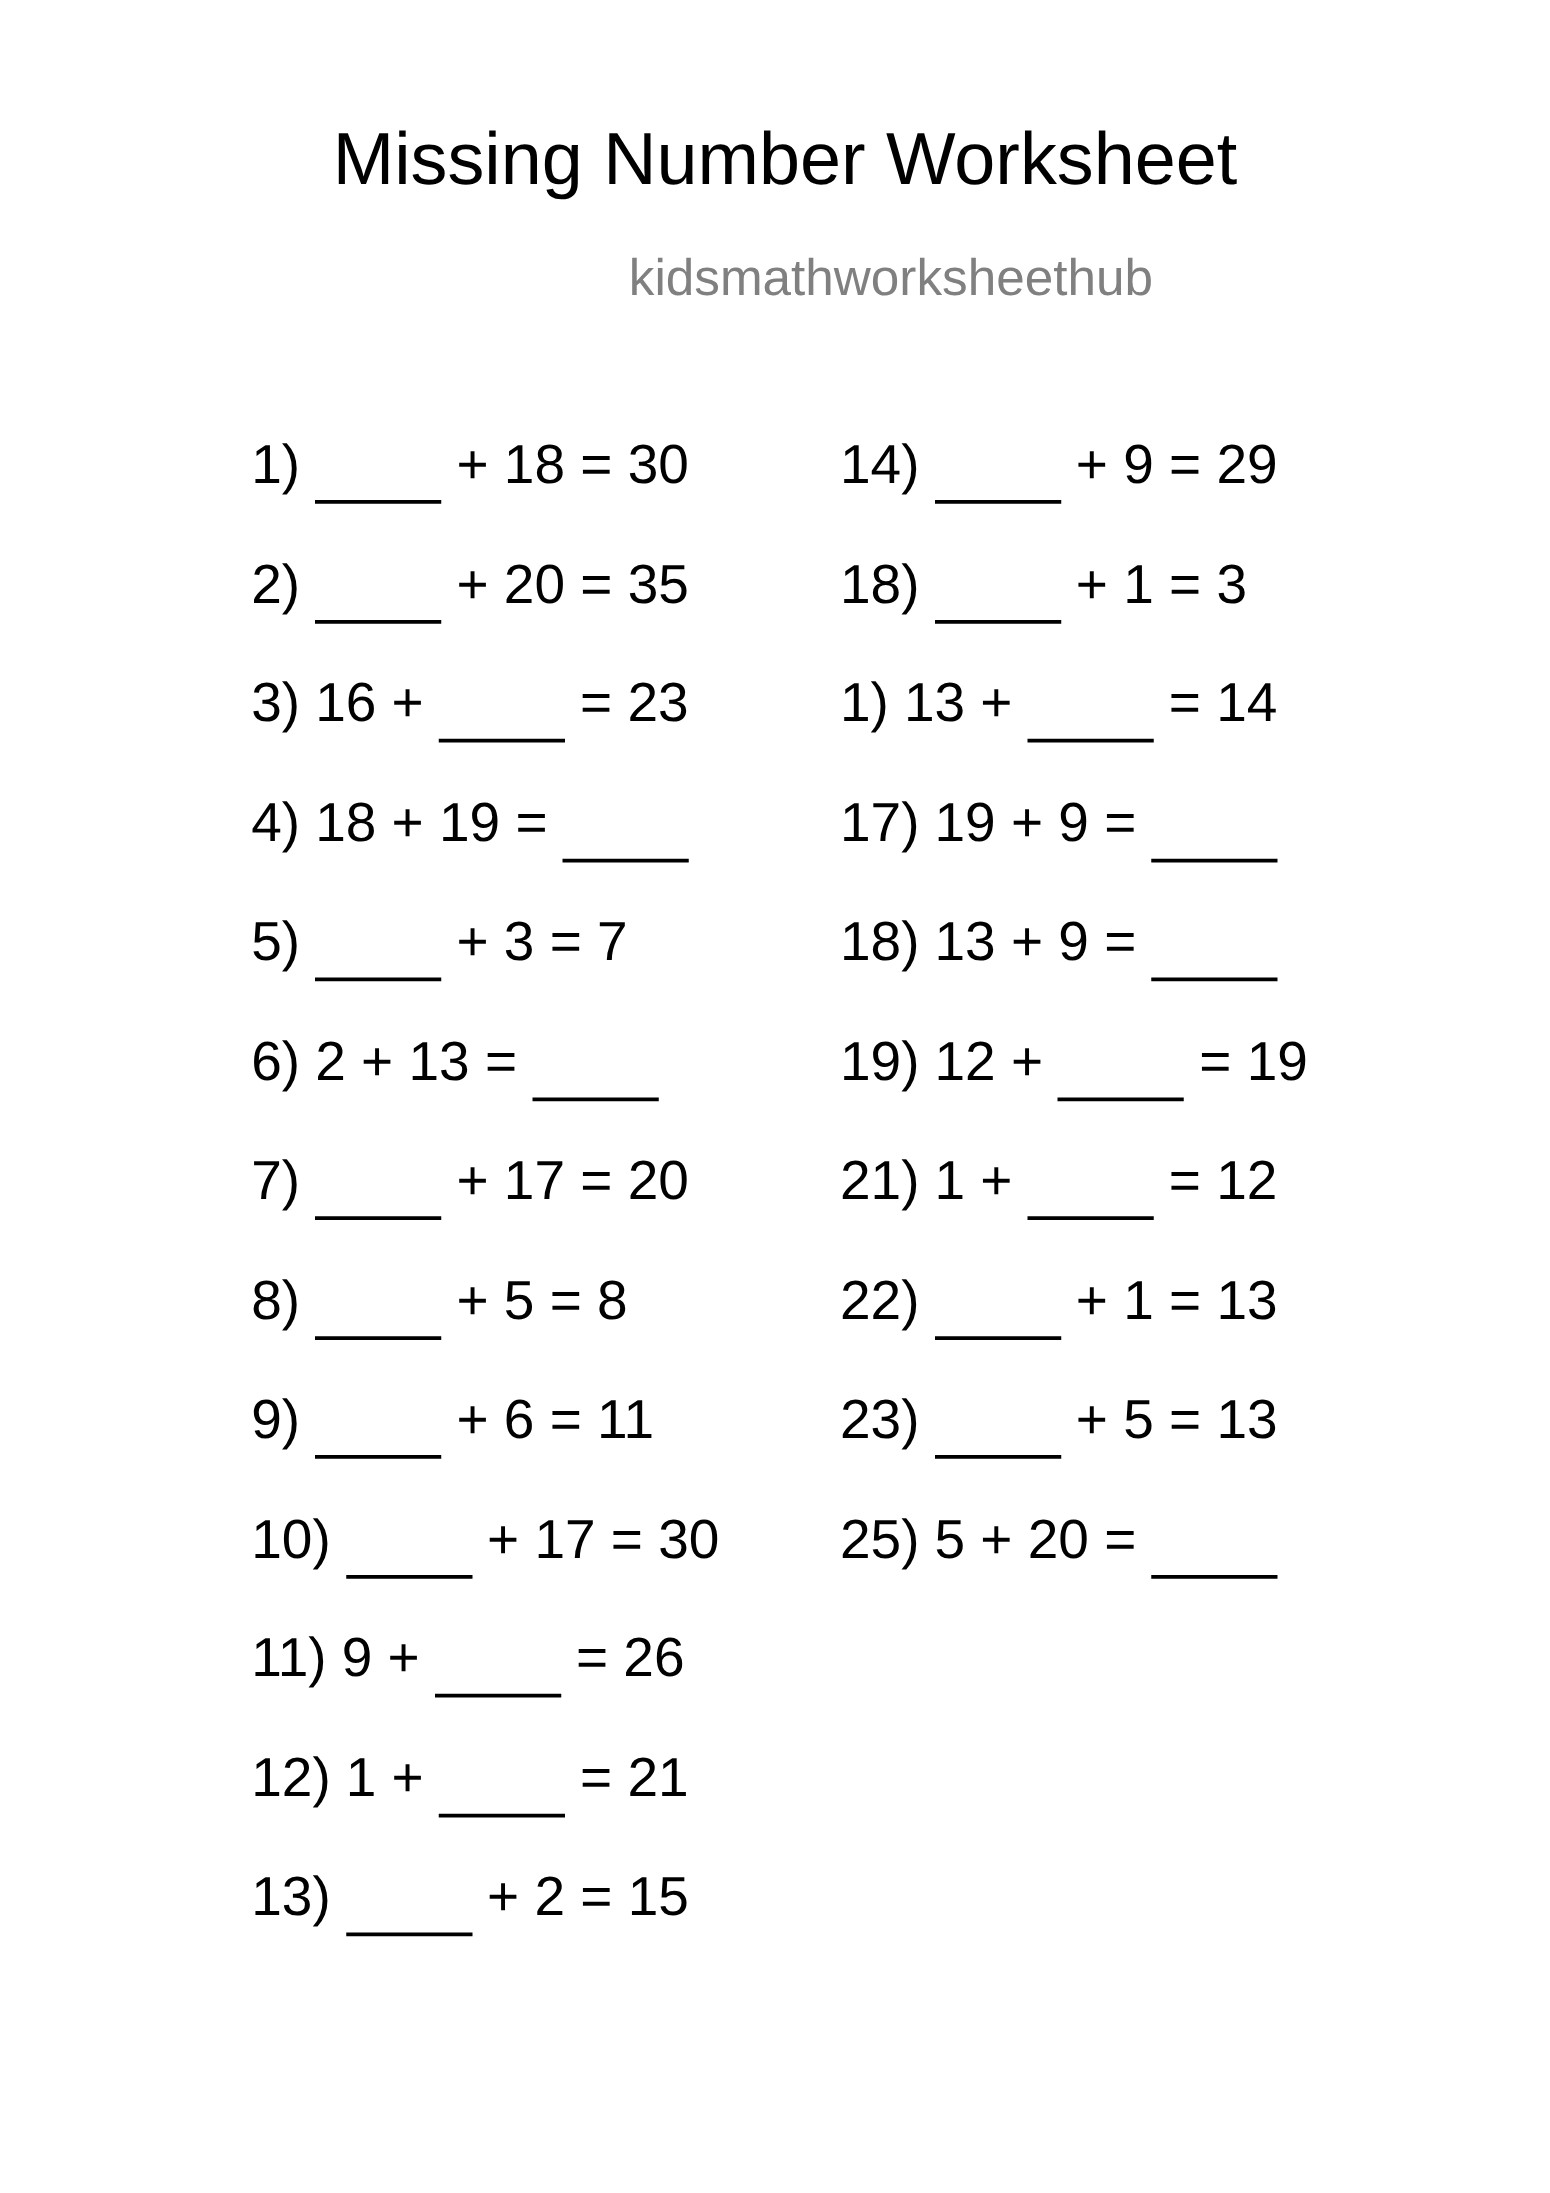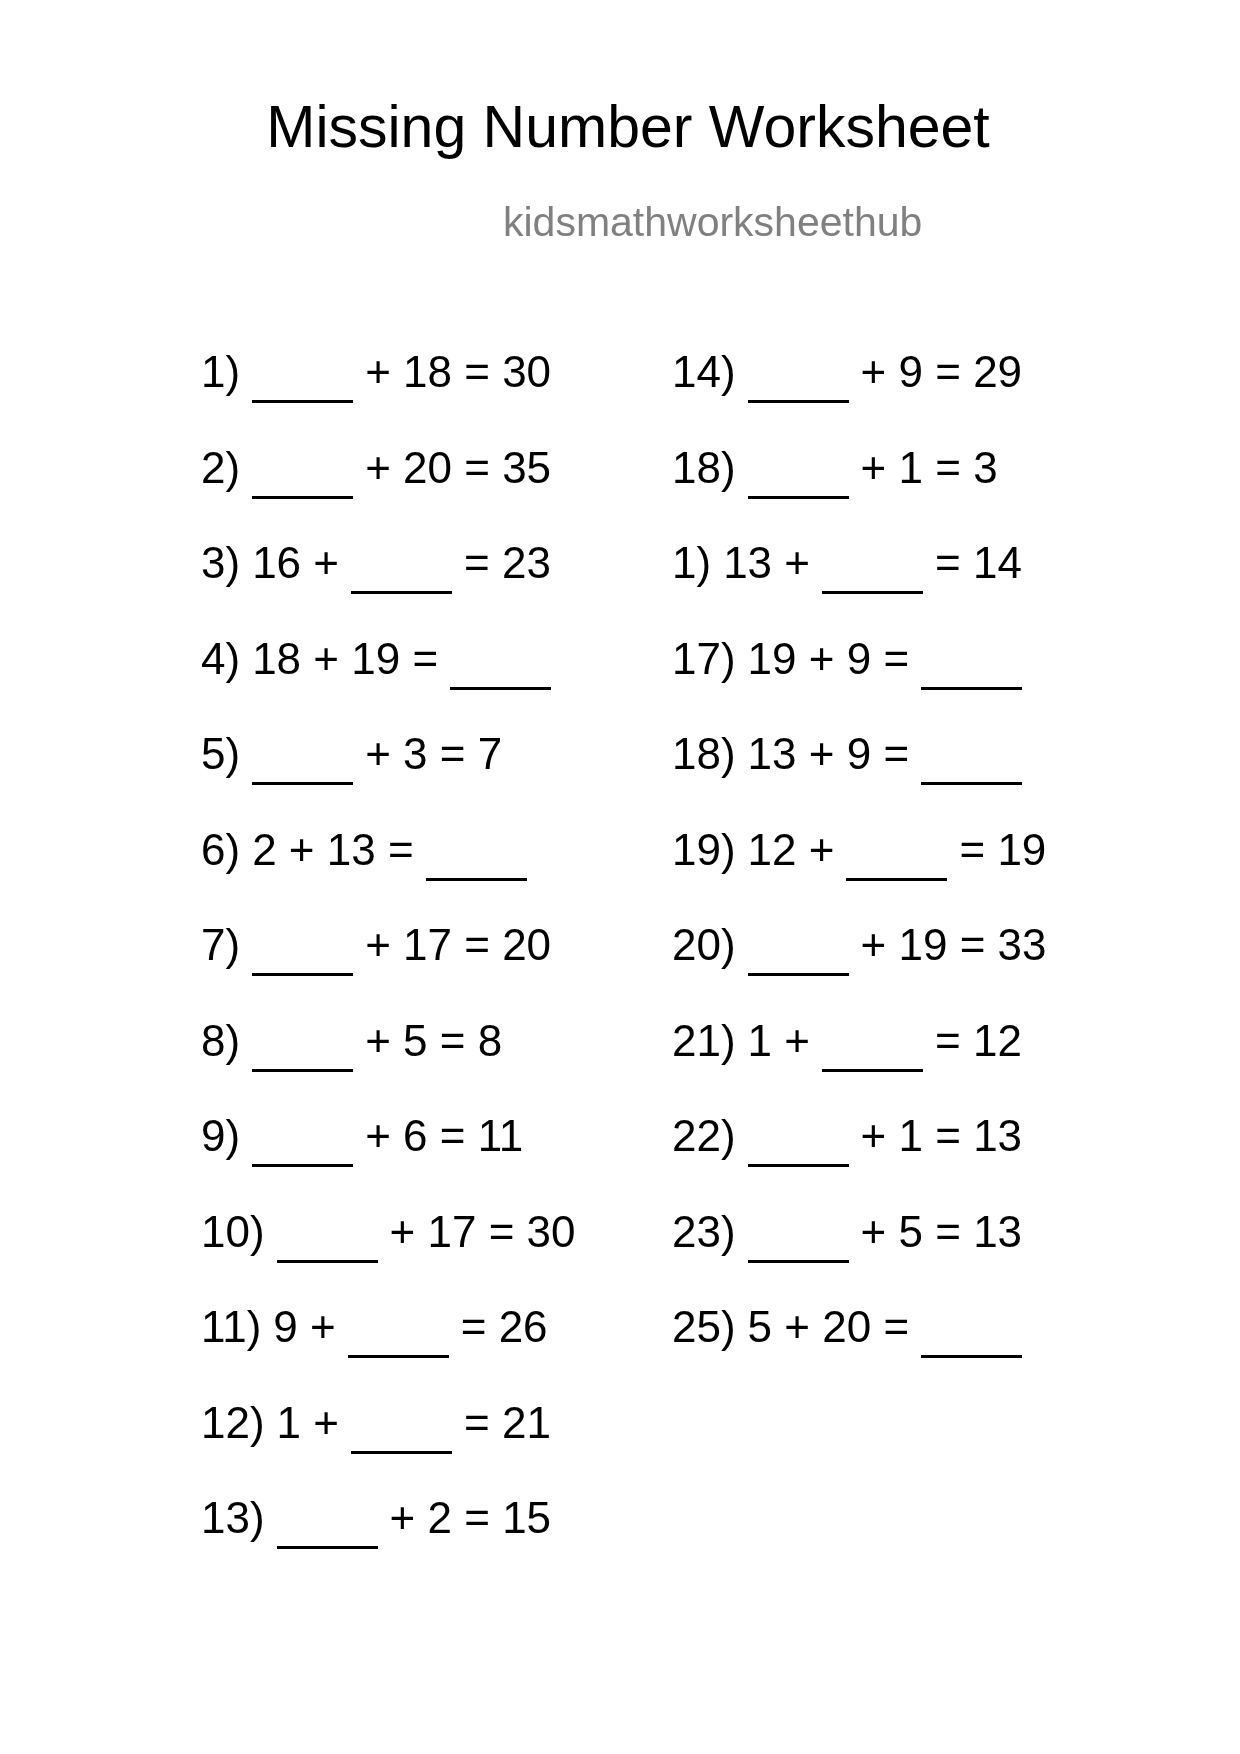--- a/index.html
+++ b/index.html
@@ -209,27 +209,20 @@
     <div class="problem">
       <span>19)</span>
       <span class="sp"></span>
       <span>12 +</span>
       <span class="sp"></span>
       <span class="blank"></span>
       <span class="sp"></span>
       <span>= 19</span>
     </div>
     <div class="problem">
-      <span>20)</span>
-      <span class="sp"></span>
-      <span class="blank"></span>
-      <span class="sp"></span>
-      <span>+ 19 = 33</span>
-    </div>
-    <div class="problem">
       <span>21)</span>
       <span class="sp"></span>
       <span>1 +</span>
       <span class="sp"></span>
       <span class="blank"></span>
       <span class="sp"></span>
       <span>= 12</span>
     </div>
     <div class="problem">
       <span>22)</span>

